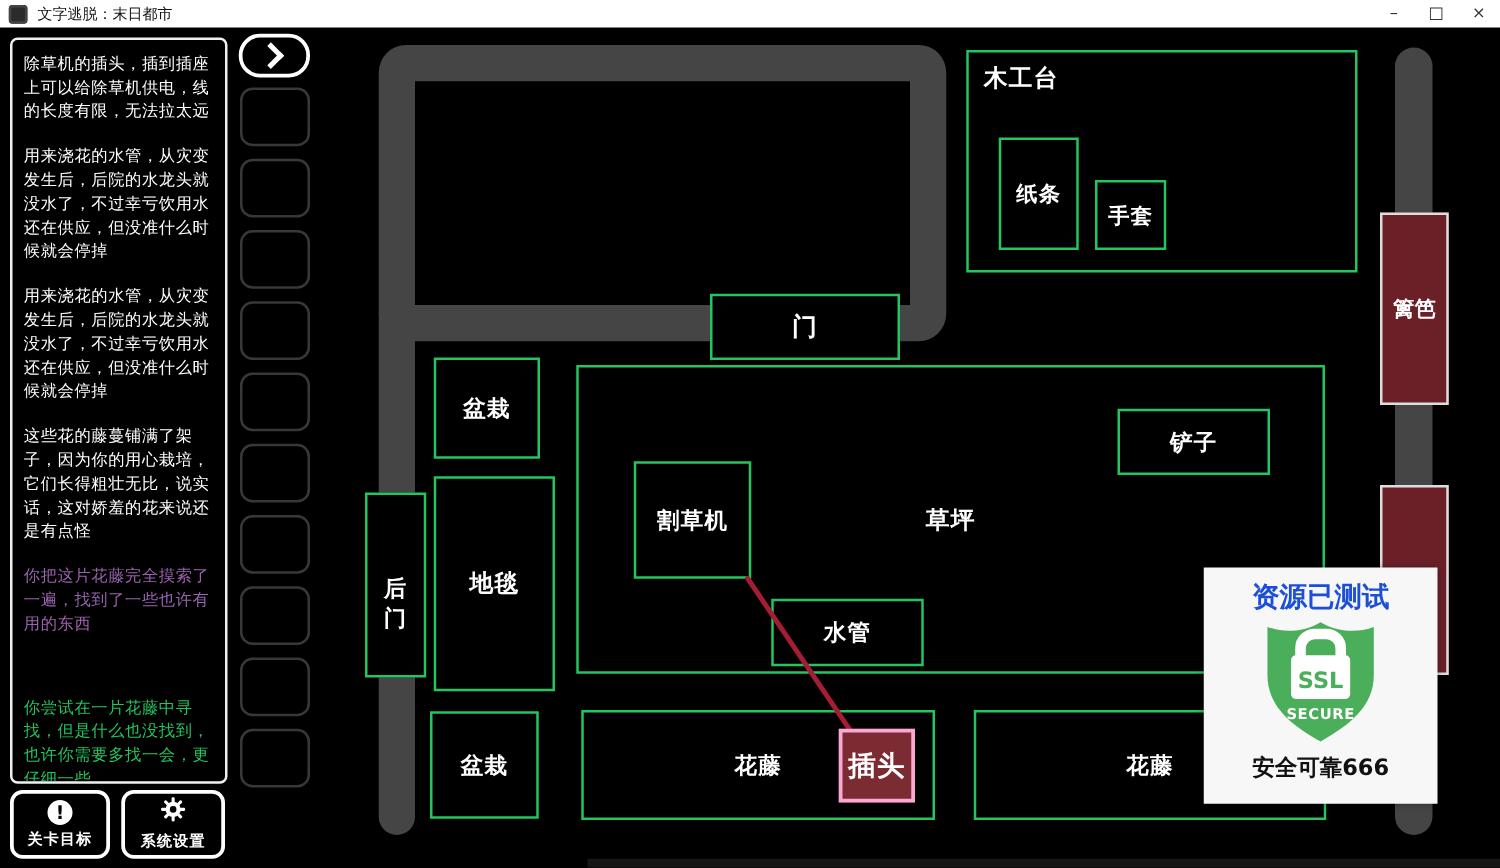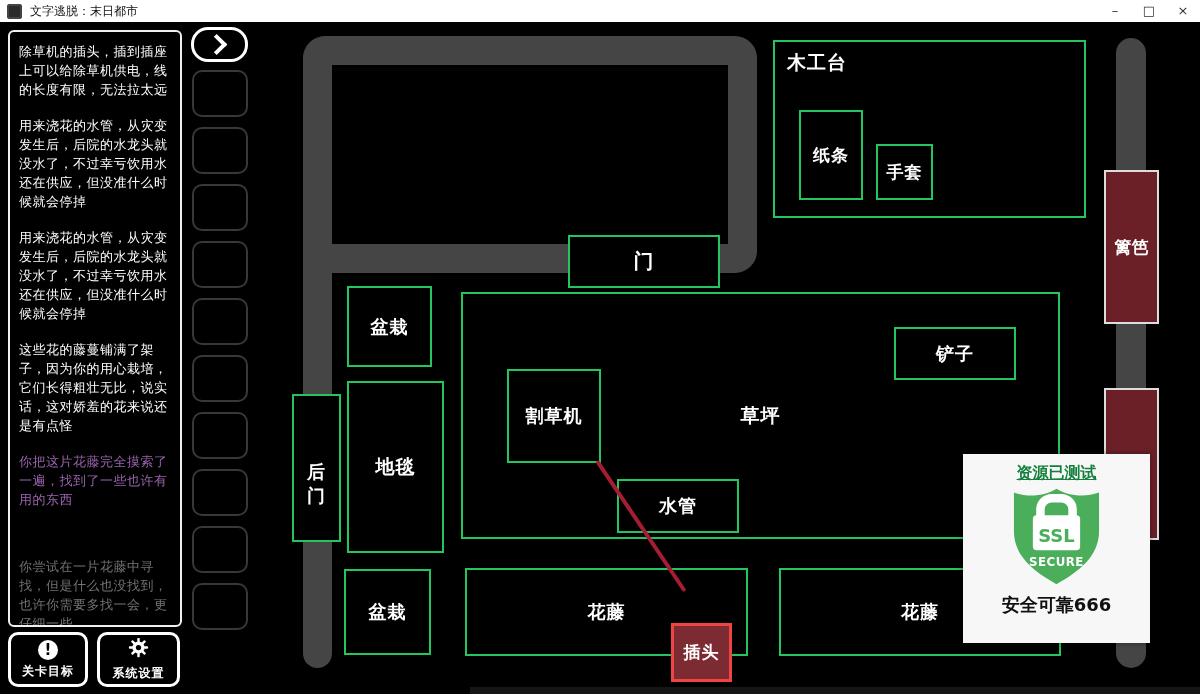--- a/index.html
+++ b/index.html
@@ -11,21 +11,21 @@
   .app-icon{width:15px;height:15px;margin-left:7px;background:#2b2b2b;border-radius:3px;
     box-shadow:inset 0 0 0 2px #444;}
   .titlebar .title{margin-left:8px;font-size:12px;color:#111;}
   .win-controls{margin-left:auto;display:flex;height:22px;}
   .win-controls span{width:34px;text-align:center;font-size:13px;line-height:22px;color:#333;cursor:default;}
   
   .log-panel{position:absolute;left:8px;top:30px;width:174px;height:597px;box-sizing:border-box;
     border:2px solid #f0f0f0;border-radius:6px;background:#000;padding:10px 9px;overflow:hidden;}
   .log-panel p{margin:0 0 17px 0;font-size:13px;line-height:19px;color:#fff;letter-spacing:.5px;}
   .log-panel p.p-purple{color:#9a63ae;}
-  .log-panel p.p-red{color:#737373;margin-top:48px;}
+  .log-panel p.p-red{color:#22c55e;margin-top:48px;}
   
   .foot-btn{position:absolute;box-sizing:border-box;background:#000;border:3px solid #fff;border-radius:10px;
     display:flex;flex-direction:column;align-items:center;justify-content:center;gap:3px;color:#fff;}
   .foot-btn .lbl{font-size:12px;font-weight:bold;letter-spacing:1px;}
   .goal-btn{left:8px;top:632px;width:80px;height:55px;}
   .set-btn{left:97px;top:632px;width:83px;height:55px;}
   .excl-circle{width:20px;height:20px;border-radius:50%;background:#fff;color:#000;
     font-size:15px;font-weight:bold;line-height:20px;text-align:center;}
   
   .expand-btn{position:absolute;left:191px;top:27px;width:57px;height:35px;box-sizing:border-box;
@@ -42,28 +42,28 @@
   .wall-right{left:1116px;top:38px;width:30px;height:630px;border-radius:15px;}
   .wall-bottom{left:470px;top:687px;width:730px;height:7px;background:#161616;}
   
   .mapbox{position:absolute;box-sizing:border-box;border:2px solid #22c55e;background:#000;color:#fff;
     display:flex;align-items:center;justify-content:center;font-size:18px;font-weight:600;
     letter-spacing:1px;z-index:2;}
   .lawn{z-index:1;font-size:19px;}
   .woodtable{z-index:1;}
   .woodtable .corner-label{position:absolute;top:8px;left:12px;font-size:19px;font-weight:600;}
   .vertical span{display:block;width:1.1em;word-break:break-all;text-align:center;line-height:24px;margin-top:32px;}
-  .plug{background:#7d2b33;border:3px solid #ef4444;z-index:6;font-size:17px;margin-top:40px;}
+  .plug{background:#7d2b33;border:3px solid #f9a8d4;z-index:6;font-size:22px;}
   .fence{background:#6b2028;border:2px solid #ddd;z-index:3;font-size:17px;letter-spacing:0;}
   .cord{position:absolute;left:597px;top:459px;width:157px;height:4px;background:#a51d33;
     border-radius:2px;transform:rotate(56deg);transform-origin:0 50%;z-index:5;}
   
   .ssl-card{position:absolute;left:963px;top:454px;width:187px;height:189px;background:#f7f7f7;
     z-index:20;display:flex;flex-direction:column;align-items:center;box-shadow:0 0 6px rgba(0,0,0,.4);}
-  .ssl-card .ov-title{margin-top:9px;font-size:16px;font-weight:bold;color:#15803d;text-decoration:underline;}
+  .ssl-card .ov-title{margin-top:9px;font-size:22px;font-weight:bold;color:#1d4ed8;}
   .ssl-card .ov-caption{font-size:18px;font-weight:bold;color:#111;margin-top:1px;}
   .ssl-card svg text{font-family:"DejaVu Sans",sans-serif;}
 </style>
 </head>
 <body>
 
 <div class="stage">
 
   <div class="titlebar">
     <div class="app-icon"></div>

